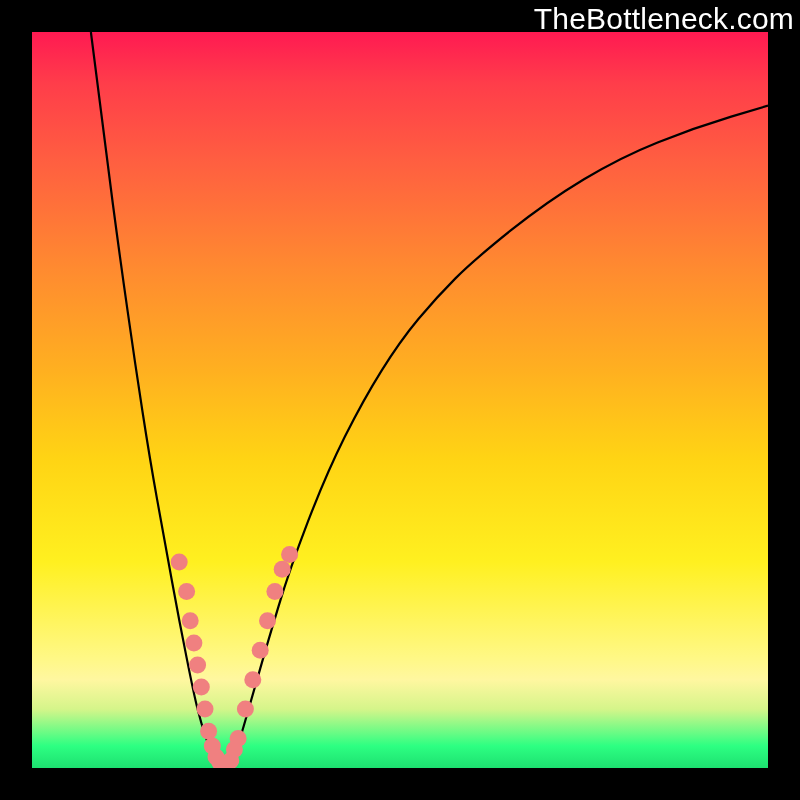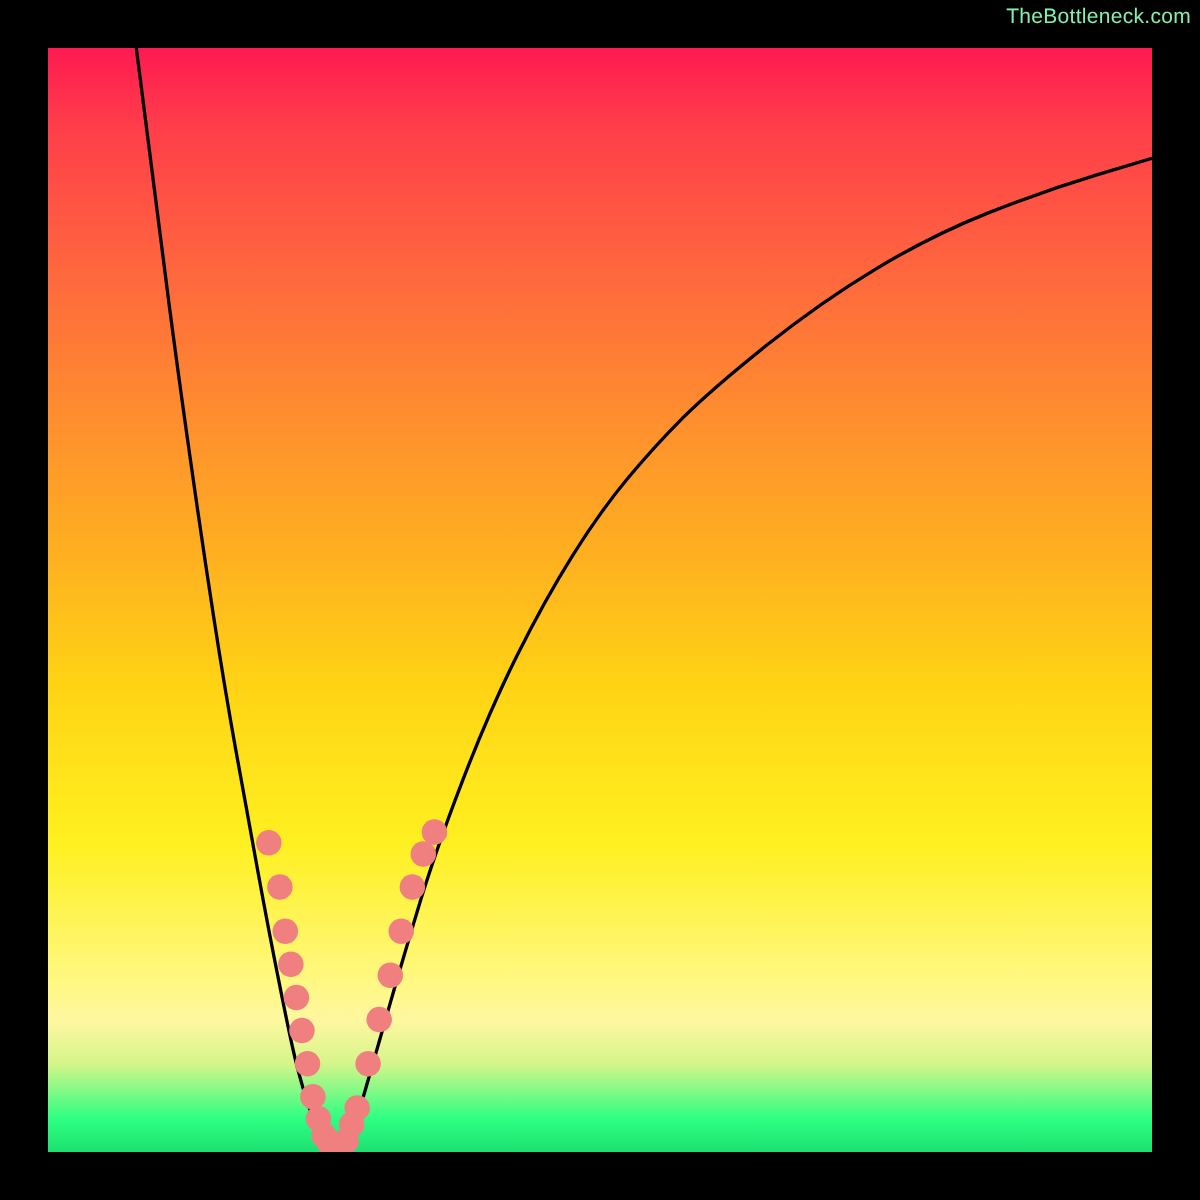--- a/index.html
+++ b/index.html
@@ -35,22 +35,22 @@
       #fff885 85%,
       #fff7a0 88%,
       #d5f58a 92%,
       #2dff82 97%,
       #1de070 100%);
   }
   .watermark {
     position: absolute;
     top: 2px;
     right: 6px;
-    color: #86efac;
-    font-size: 14px;
+    color: #ffffff;
+    font-size: 30px;
     font-weight: 500;
     letter-spacing: 0.2px;
     z-index: 10;
     margin-left: 28px;
   }
   svg.curve {
     position: absolute;
     left: 32px;
     top: 32px;
     width: 736px;

